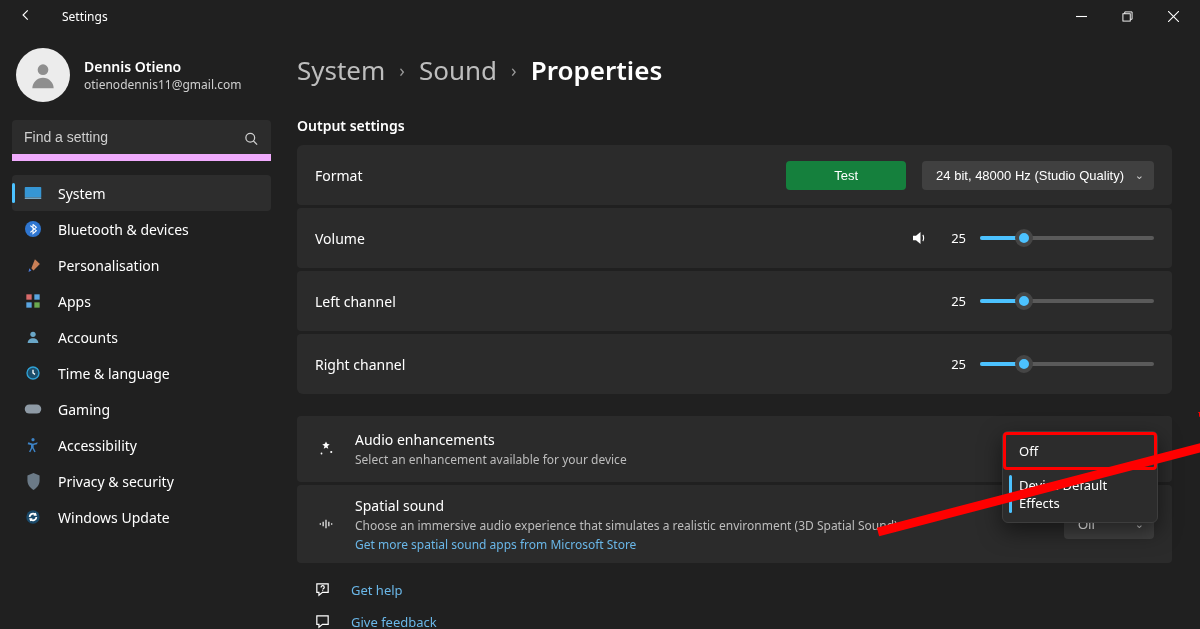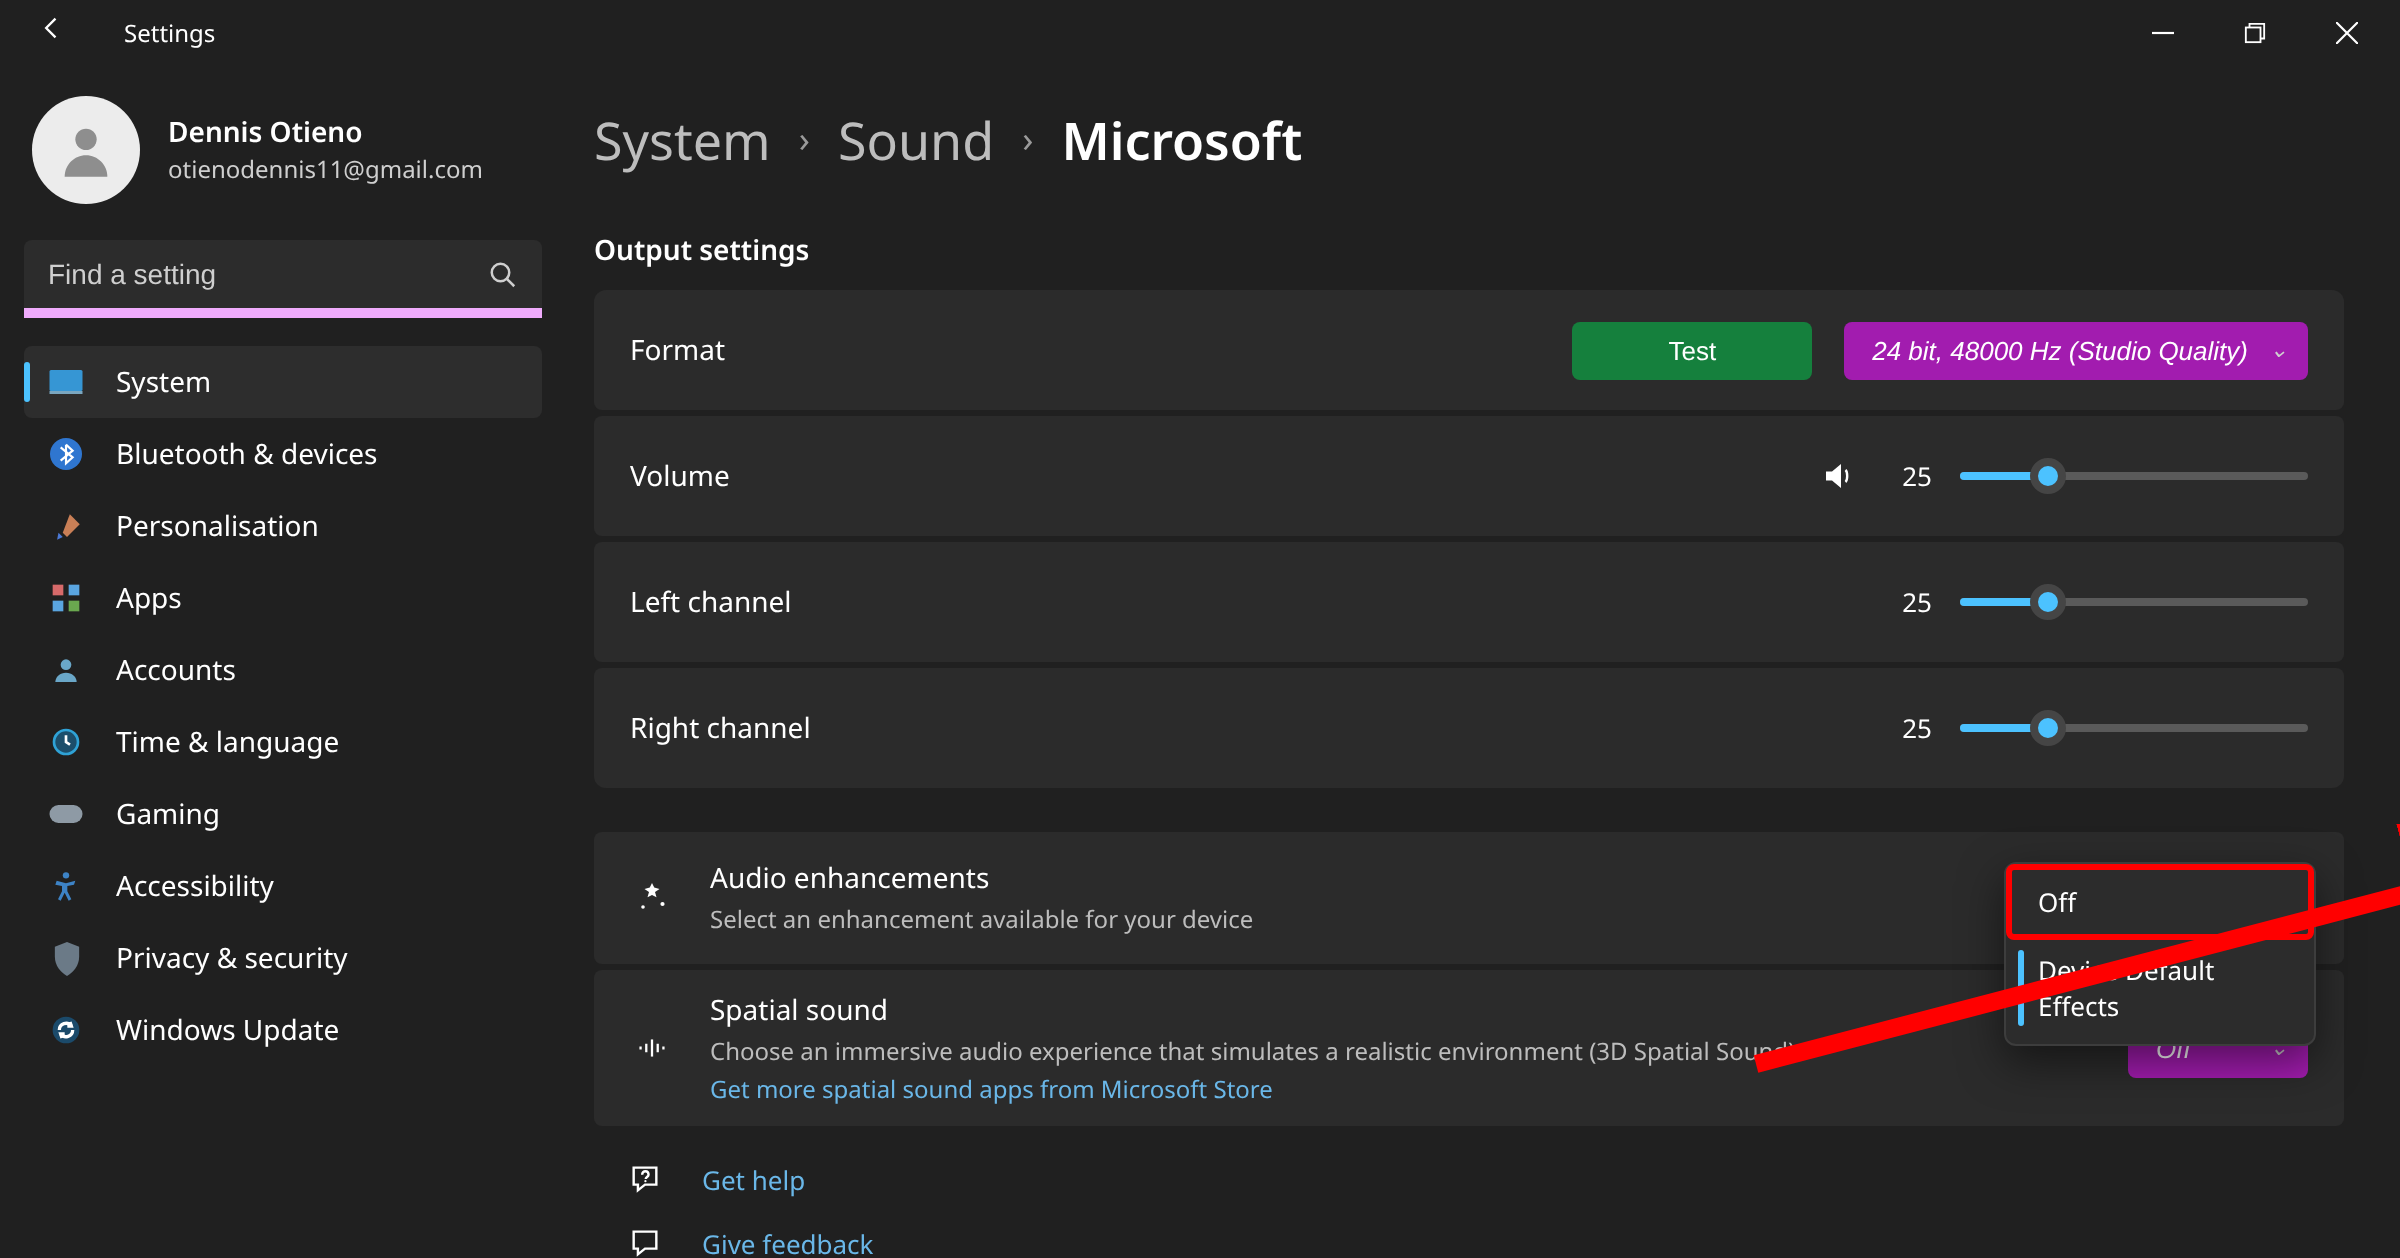--- a/index.html
+++ b/index.html
@@ -18,21 +18,21 @@
 
   
   .sidebar { width: 283px; padding:16px 12px 0 12px; }
   .user-block { display:flex; align-items:center; gap:14px; padding: 0 4px 18px 4px; }
   .avatar { width:54px; height:54px; border-radius:50%; background:#ececec; display:flex; align-items:center; justify-content:center; }
   .avatar svg { width:32px; height:32px; fill:#8e8e8e; }
   .user-name { font-size:14px; font-weight:600; }
   .user-email { font-size:12px; color:#cfcfcf; }
 
   .search-wrap { position:relative; margin-bottom:14px; }
-  .search-input { width:100%; background:#2c2c2c; border:none; border-bottom:5px solid #f0abfc; border-radius:4px 4px 0 0; padding:9px 36px 9px 12px; color:#fff; font-size:14px; }
+  .search-input { width:100%; background:#2c2c2c; border:none; border-bottom:7px solid #f0abfc; border-radius:4px 4px 0 0; padding:9px 36px 9px 12px; color:#fff; font-size:14px; }
   .search-input::placeholder{ color:#cfcfcf; }
   .search-icon { position:absolute; right:12px; top:50%; transform:translateY(-50%); color:#cfcfcf; }
 
   .nav { display:flex; flex-direction:column; gap:0; }
   .nav-item { position:relative; display:flex; align-items:center; gap:16px; height:36px; padding:0 12px; border-radius:4px; cursor:pointer; color:#fff; font-size:14px; }
   .nav-item.active { background:#2d2d2d; }
   .nav-item.active::before { content:""; position:absolute; left:0; top:8px; bottom:8px; width:3px; border-radius:2px; background:#4cc2ff; }
   .nav-icon { width:18px; height:18px; display:flex; align-items:center; justify-content:center; }
 
   
@@ -49,21 +49,21 @@
   .cards-group-top .card:first-child { border-radius:6px 6px 4px 4px; }
   .cards-group-top .card:last-child  { border-radius:4px 4px 6px 6px; }
   .card-gap { height:22px; }
   .card-label { font-size:14px; color:#fff; }
   .card-sub { font-size:12px; color:#bdbdbd; margin-top:2px; }
   .card-link { font-size:12px; color:#6ab7e8; cursor:pointer; margin-top:2px; }
   .card-left-icon { width:22px; display:flex; justify-content:center; margin-right:18px; color:#fff; }
   .card-right { margin-left:auto; display:flex; align-items:center; gap:16px; }
 
   .pill-btn { background:#15803d; border:none; color:#fff; font-size:13px; padding:7px 48px; border-radius:4px; cursor:pointer; }
-  .dropdown-btn { background:#a21caf; border:none; color:#fff; font-size:13px; padding:7px 30px 7px 14px; border-radius:4px; cursor:pointer; position:relative; min-width:90px; text-align:left;font-style:italic; }
+  .dropdown-btn { background:#404040; border:none; color:#fff; font-size:13px; padding:7px 30px 7px 14px; border-radius:4px; cursor:pointer; position:relative; min-width:90px; text-align:left; }
   .dropdown-btn .chev { position:absolute; right:10px; top:50%; transform:translateY(-50%); color:#cfcfcf; font-size:11px;}
   .dropdown-wide { min-width:210px; }
 
   .vol-ctrl { display:flex; align-items:center; gap:14px; }
   .vol-ctrl .val { width:24px; text-align:right; font-size:13px; color:#fff; }
   .slider { position:relative; width:174px; height:20px; }
   .slider-track { position:absolute; left:0; right:0; top:50%; transform:translateY(-50%); height:4px; border-radius:2px; background:#5a5a5a; }
   .slider-fill  { position:absolute; left:0; top:50%; transform:translateY(-50%); height:4px; border-radius:2px; background:#4cc2ff; }
   .slider-thumb { position:absolute; top:50%; width:18px; height:18px; border-radius:50%; background:#4cc2ff; border:4px solid #454545; transform:translate(-50%,-50%); }
   .speaker-icon { color:#fff; width:18px; height:18px; }
@@ -236,21 +236,21 @@
       </div>
     </nav>
   </aside>
 
   <main class="main">
     <div class="breadcrumb">
       <span class="bc-link">System</span>
       <span class="bc-sep">›</span>
       <span class="bc-link">Sound</span>
       <span class="bc-sep">›</span>
-      <span class="bc-current">Microsoft</span>
+      <span class="bc-current">Properties</span>
     </div>
 
     <div class="section-label">Output settings</div>
 
     <div class="cards cards-group-top">
 
       <div class="card">
         <div class="card-label">Format</div>
         <div class="card-right">
           <button class="pill-btn">Test</button>

